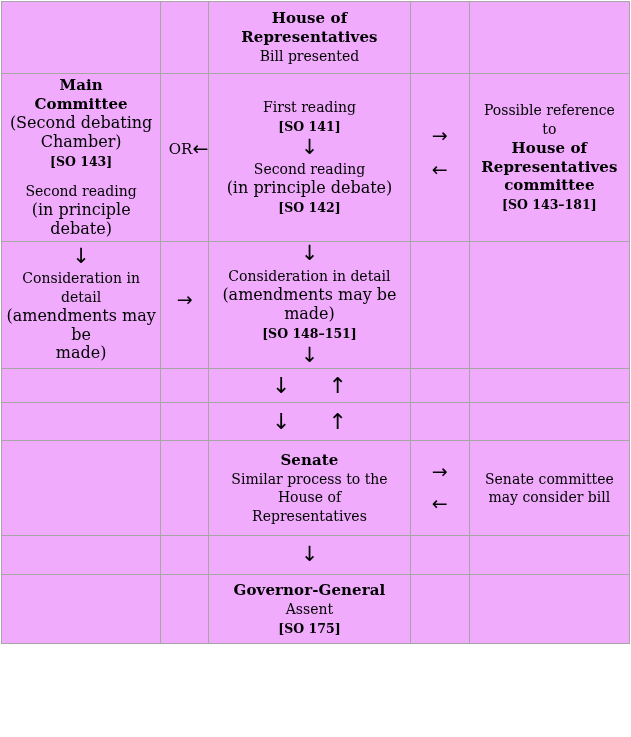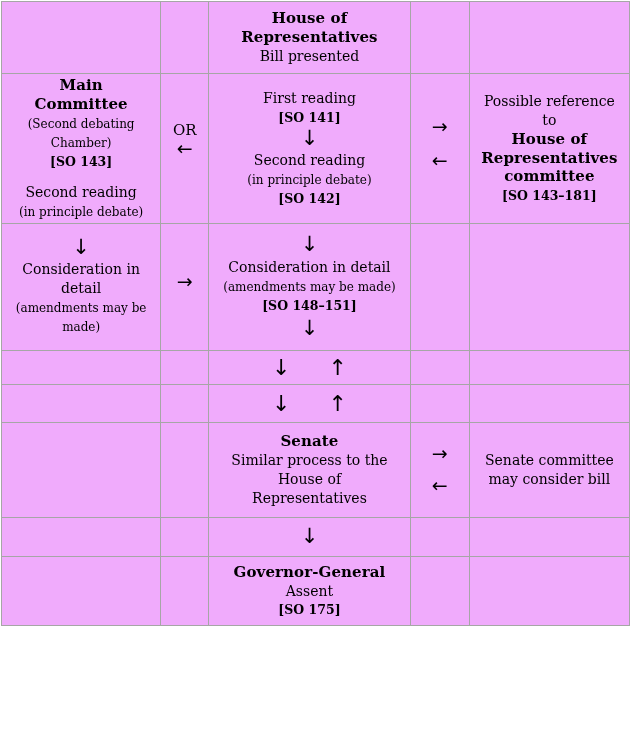--- a/index.html
+++ b/index.html
@@ -45,21 +45,21 @@
 
   .t-head {
     font-weight: bold;
     font-size: 15px;
     letter-spacing: 0.1px;
   }
   .t-main {
     font-size: 14px;
   }
   .t-small {
-    font-size: 12px;
+    font-size: 16px;
   }
   .t-so {
     font-weight: bold;
     font-size: 12.5px;
   }
   .t-or {
     font-size: 15px;
   }
   .gap-md { height: 12px; }
 
@@ -95,21 +95,21 @@
   .sidearrows {
     display: flex;
     flex-direction: column;
     align-items: center;
     justify-content: center;
     gap: 12px;
   }
 
   .col2-stack {
     display: flex;
-    flex-direction: column;
+    flex-direction: row;
     align-items: center;
     justify-content: flex-end;
     height: 100%;
     padding-bottom: 18px;
     box-sizing: border-box;
   }
   .col4-stack {
     display: flex;
     flex-direction: column;
     align-items: center;

